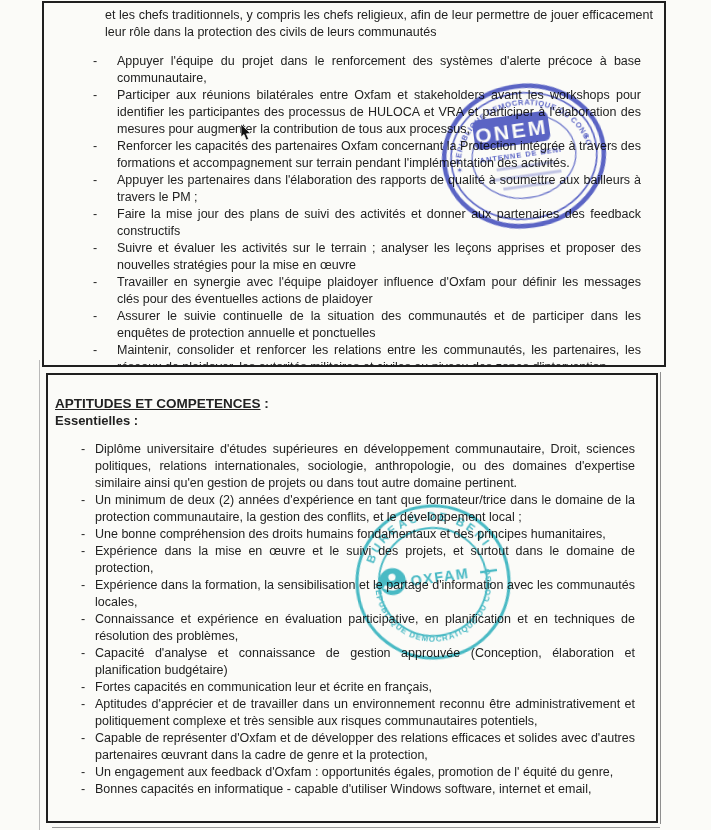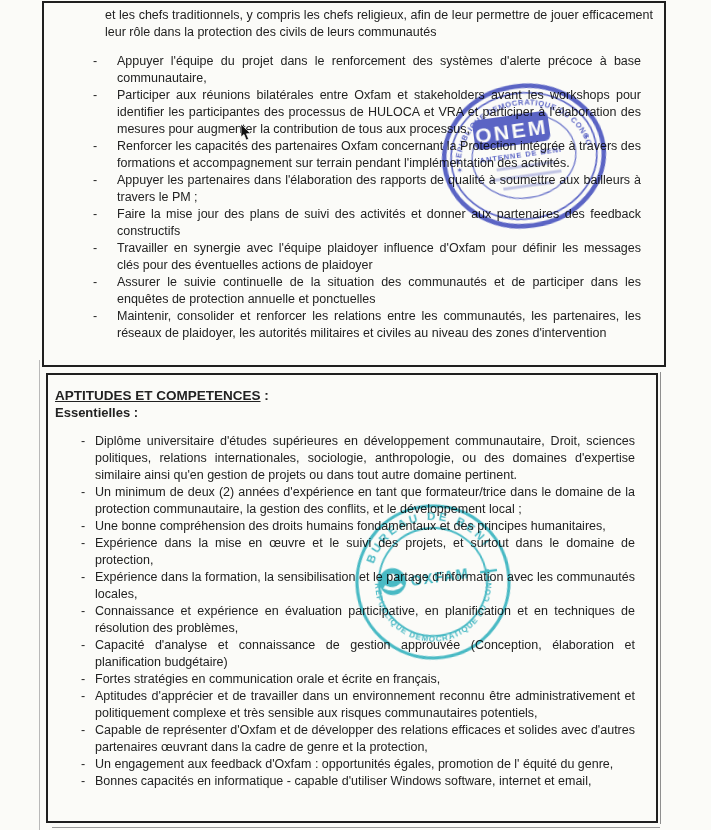--- a/index.html
+++ b/index.html
@@ -20,21 +20,21 @@
     font-size:12.5px;line-height:17px;
     text-align:justify;
     overflow:hidden;
   }
   .box1{
     left:42px;top:1px;width:624px;height:366px;
     padding:4px 11px 0 61px;
   }
   .box2{
     left:46px;top:373px;width:612px;height:450px;
-    padding:12px 9px 0 7px;
+    padding:20px 9px 0 7px;
   }
   .cont{margin:0;}
   ul.bullets{list-style:none;margin:12px;padding:0;}
   .box1 ul.bullets li{position:relative;padding-left:0;}
   .box1 ul.bullets li::before{
     content:"-";position:absolute;left:-24px;top:0;
   }
   .box2 ul.bullets{margin-left:26px;}
   .box2 ul.bullets li{position:relative;padding-left:14px;}
   .box2 ul.bullets li::before{
@@ -66,20 +66,21 @@
         <li><span>Appuyer l'équipe du projet dans le renforcement des systèmes d'alerte précoce à base communautaire,</span></li>
 
         <li><span>Participer aux réunions bilatérales entre Oxfam et stakeholders avant les workshops pour identifier les participantes des processus de HULOCA et VRA et participer à l'élaboration des mesures pour augmenter la contribution de tous aux processus,</span></li>
 
         <li><span>Renforcer les capacités des partenaires Oxfam concernant la Protection intégrée à travers des formations et accompagnement sur terrain pendant l'implémentation des activités.</span></li>
 
         <li><span>Appuyer les partenaires dans l'élaboration des rapports de qualité à soumettre aux bailleurs à travers le PM ;</span></li>
 
         <li><span>Faire la mise jour des plans de suivi des activités et donner aux partenaires des feedback constructifs</span></li>
 
+        <li><span>Suivre et évaluer les activités sur le terrain ; analyser les leçons apprises et proposer des nouvelles stratégies pour la mise en œuvre</span></li>
 
         <li><span>Travailler en synergie avec l'équipe plaidoyer influence d'Oxfam pour définir les messages clés pour des éventuelles actions de plaidoyer</span></li>
 
         <li><span>Assurer le suivie continuelle de la situation des communautés et de participer dans les enquêtes de protection annuelle et ponctuelles</span></li>
 
         <li><span>Maintenir, consolider et renforcer les relations entre les communautés, les partenaires, les réseaux de plaidoyer, les autorités militaires et civiles au niveau des zones d'intervention</span></li>
       </ul>
   </div>
 
   <div class="box box2">
@@ -96,21 +97,21 @@
 
         <li><span>Expérience dans la mise en œuvre et le suivi des projets, et surtout dans le domaine de protection,</span></li>
 
         <li><span>Expérience dans la formation, la sensibilisation et le partage d'information avec les communautés locales,</span></li>
 
         <li><span>Connaissance et expérience en évaluation participative, en planification et en techniques de résolution des problèmes,</span></li>
 
         <li><span>Capacité d'analyse et connaissance de gestion approuvée (Conception, élaboration et planification budgétaire)</span></li>
 
 
-        <li><span>Fortes stratégies en communication orale et écrite en français,</span></li>
+        <li><span>Fortes capacités en communication leur et écrite en français,</span></li>
 
         <li><span>Aptitudes d'apprécier et de travailler dans un environnement reconnu être administrativement et politiquement complexe et très sensible aux risques communautaires potentiels,</span></li>
 
         <li><span>Capable de représenter d'Oxfam et de développer des relations efficaces et solides avec d'autres partenaires œuvrant dans la cadre de genre et la protection,</span></li>
 
         <li><span>Un engagement aux feedback d'Oxfam : opportunités égales, promotion de l' équité du genre,</span></li>
 
 
         <li><span>Bonnes capacités en informatique - capable d'utiliser Windows software, internet et email,</span></li>
       </ul>

